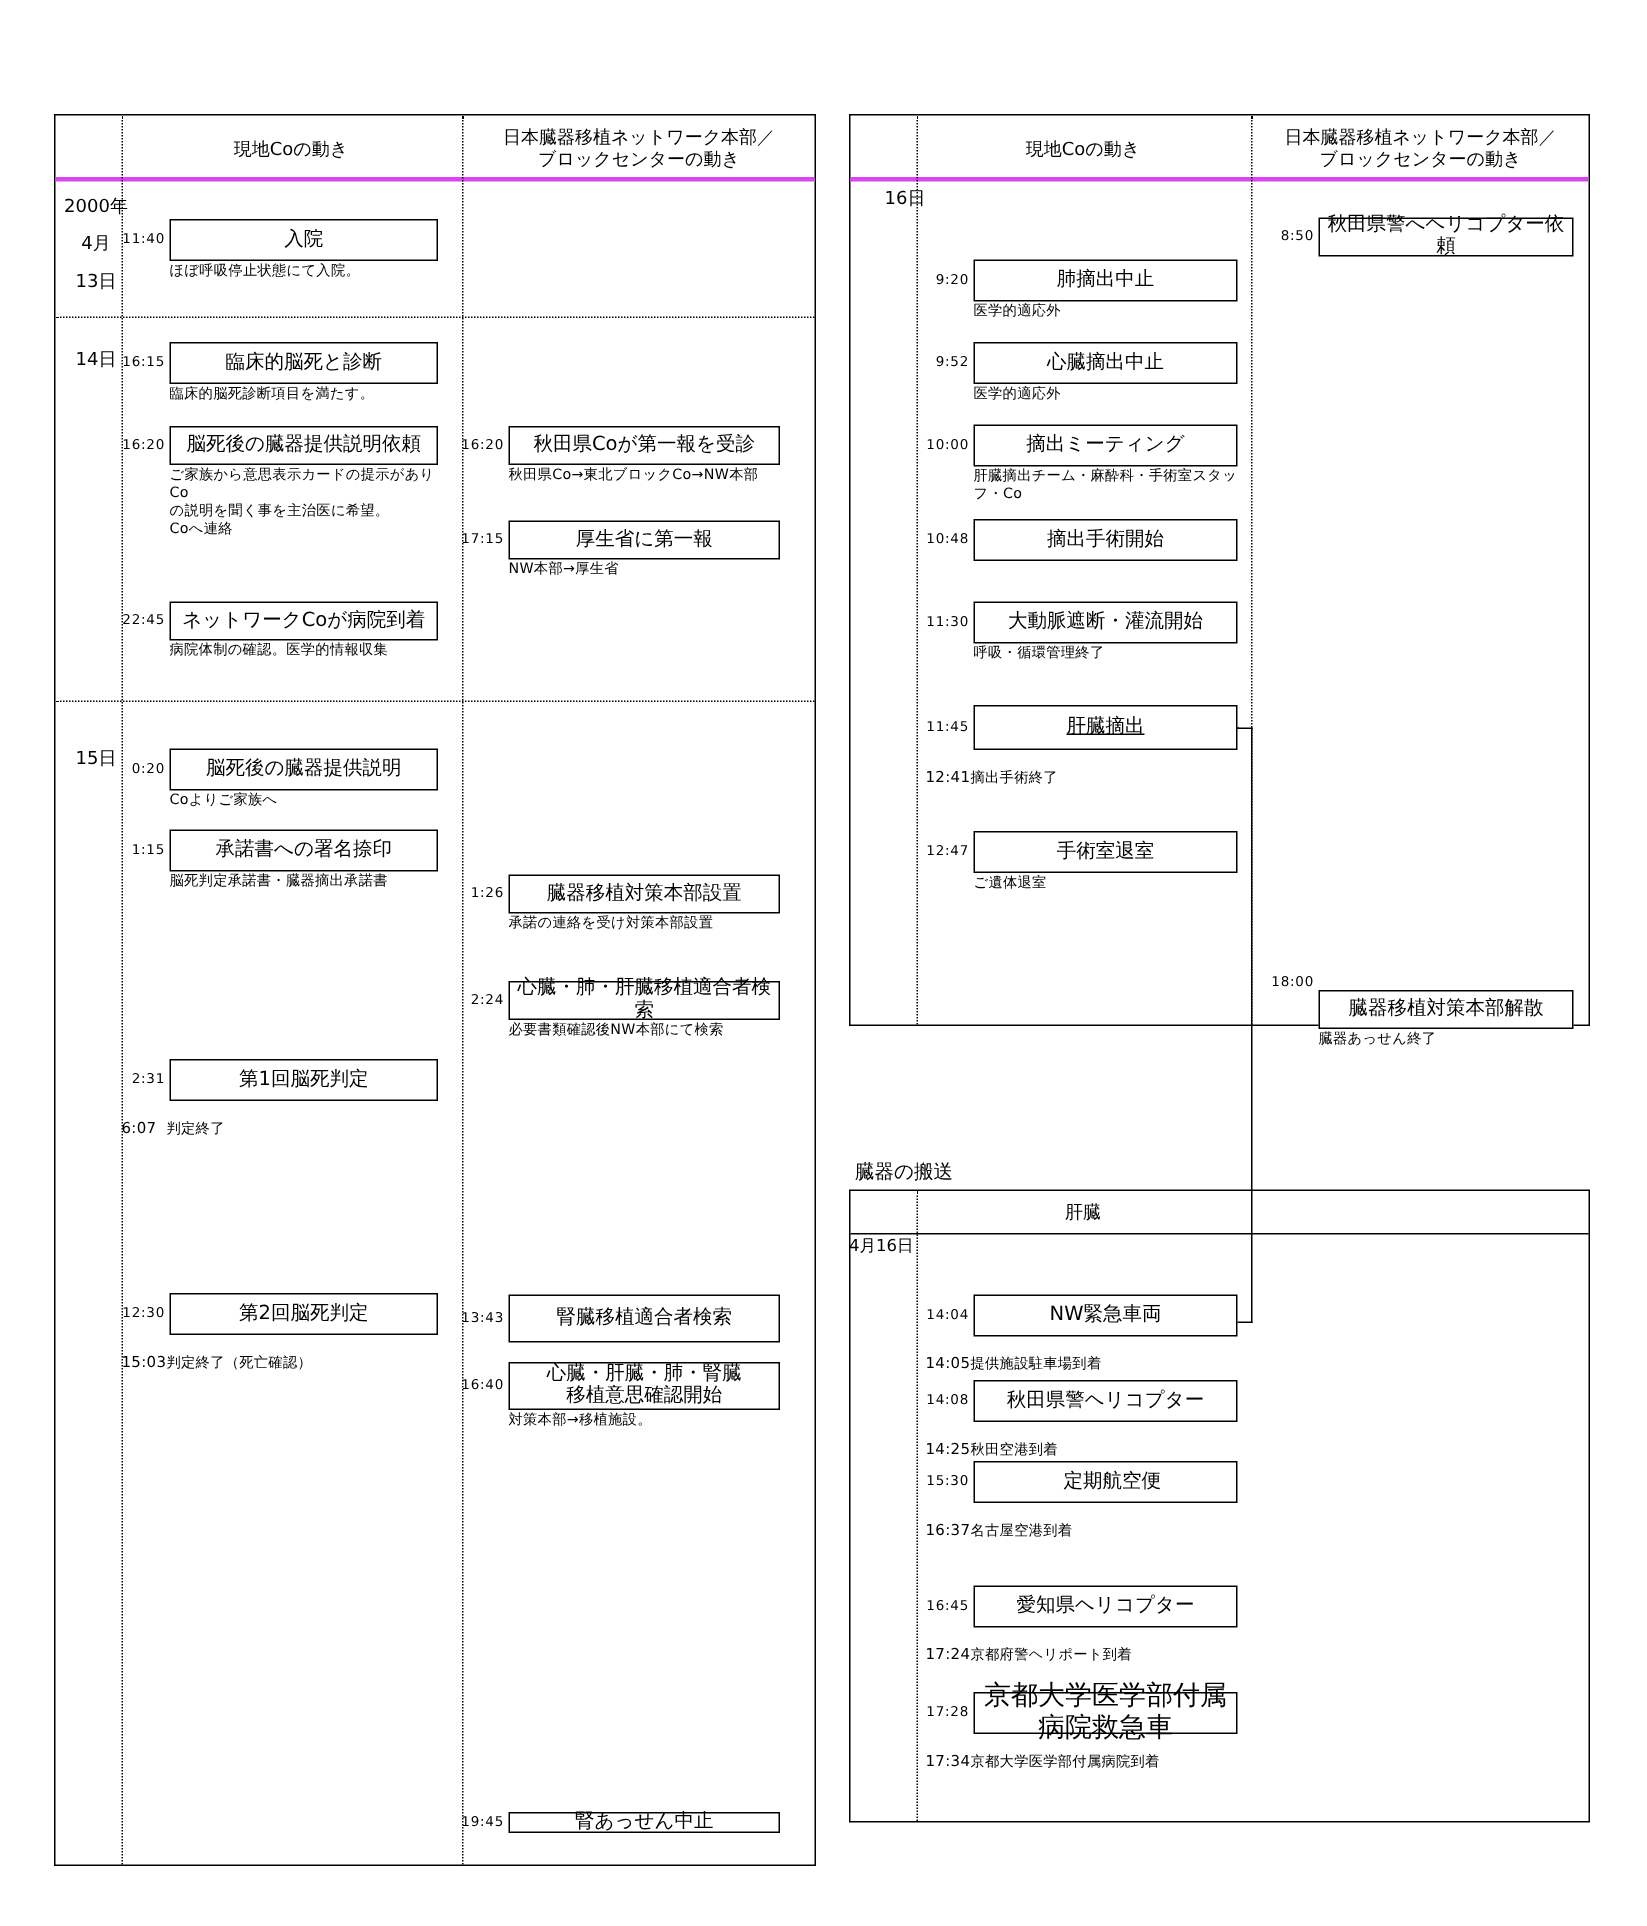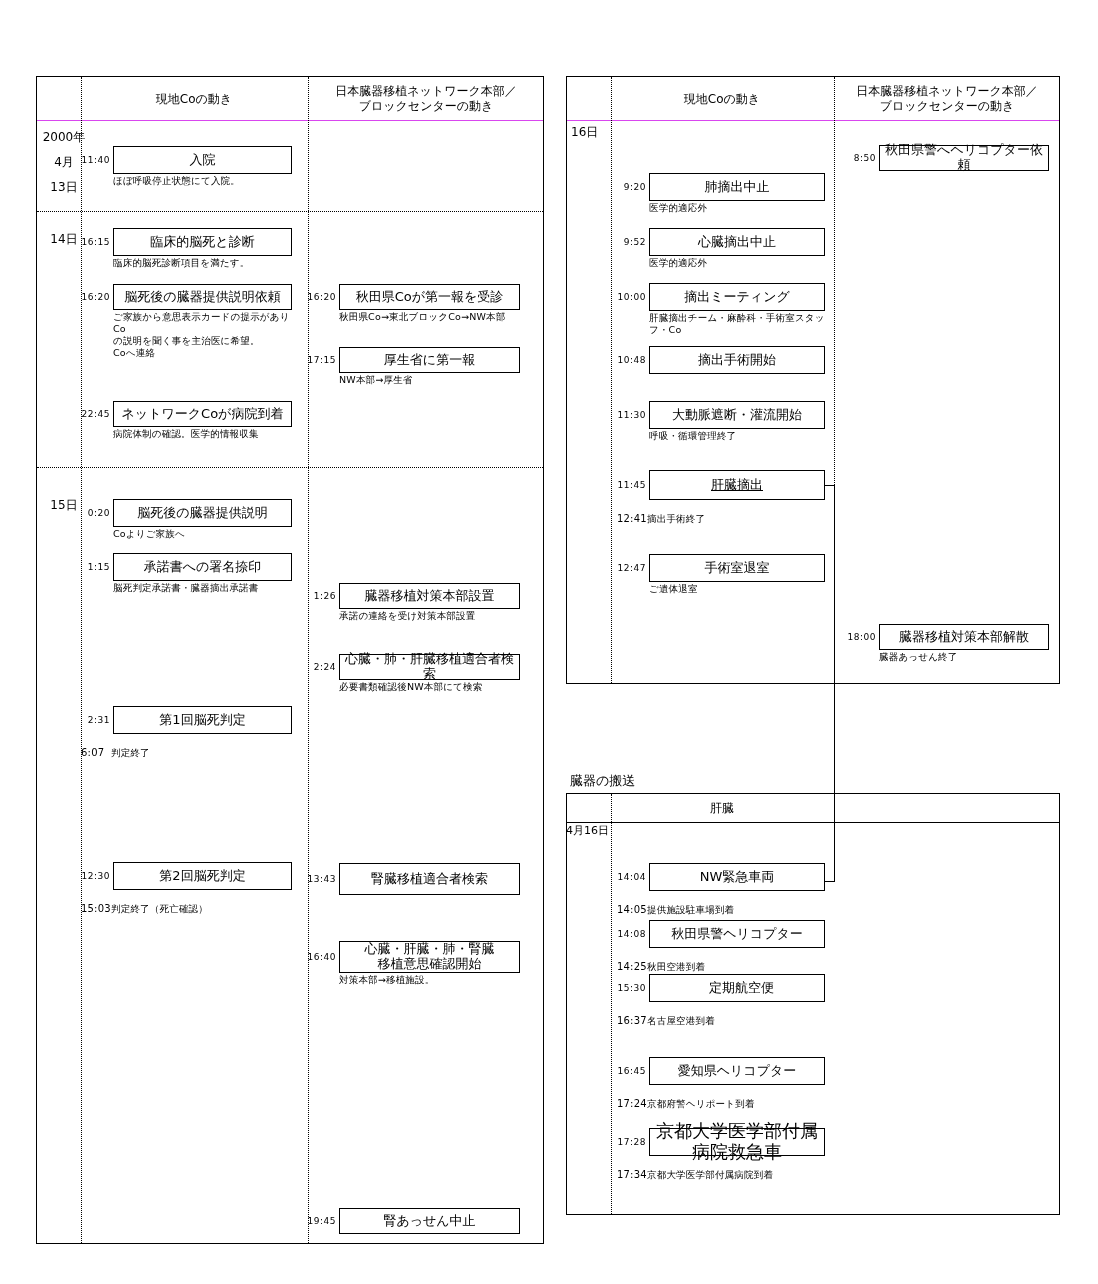--- a/index.html
+++ b/index.html
@@ -14,21 +14,21 @@
   
   .doc-title{
     position:absolute;left:0;top:30px;width:1098px;
     text-align:center;font-size:17px;letter-spacing:1px;
   }
 
   
   .panel{position:absolute;border:1px solid #000;box-sizing:border-box;}
   .panel-hdr{
     position:absolute;left:0;top:0;width:100%;height:44px;
-    border-bottom:1px solid #d946ef;box-sizing:border-box;
+    border-bottom:3px solid #d946ef;box-sizing:border-box;
   }
   .hdr-cell{
     position:absolute;top:0;height:44px;
     display:flex;align-items:center;justify-content:center;
     text-align:center;font-size:12px;line-height:1.25;
   }
   
   .vsep-dot{position:absolute;border-left:1px dotted #000;}
   .hsep-solid{position:absolute;border-top:1px solid #000;}
   .hsep-dot{position:absolute;border-top:1px dotted #000;}
@@ -168,44 +168,44 @@
     <div class="ev-time">2:24</div>
     <div class="ev-note">必要書類確認後NW本部にて検索</div>
   </div>
 
   <div class="ev" style="left:339px;top:863px;width:181px;">
     <div class="ev-box" style="height:32px;">腎臓移植適合者検索</div>
     <div class="ev-time">13:43</div>
     <div class="ev-note"></div>
   </div>
 
-  <div class="ev" style="left:339px;top:941px;width:181px;">
+  <div class="ev" style="left:339px;top:908px;width:181px;">
     <div class="ev-box" style="height:32px;white-space:pre-line;">心臓・肝臓・肺・腎臓
 移植意思確認開始</div>
     <div class="ev-time">16:40</div>
     <div class="ev-note">対策本部→移植施設。</div>
   </div>
 
   <div class="ev" style="left:339px;top:1208px;width:181px;">
-    <div class="ev-box" style="height:26px;">腎あっせん中止</div>
+    <div class="ev-box" style="height:14px;">腎あっせん中止</div>
     <div class="ev-time">19:45</div>
     <div class="ev-note"></div>
   </div>
 
   <div class="panel" style="left:566px;top:76px;width:494px;height:608px;">
     <div class="panel-hdr">
       <div class="hdr-cell" style="left:44px;width:222px;">現地Coの動き</div>
       <div class="hdr-cell" style="left:268px;width:224px;white-space:pre-line;">日本臓器移植ネットワーク本部／
 ブロックセンターの動き</div>
     </div>
     <div class="vsep-dot" style="left:44px;top:0;height:606px;"></div>
     <div class="vsep-dot" style="left:267px;top:0;height:606px;"></div>
   </div>
 
-  <div class="day-label single" style="left:571px;top:125px;width:46px;text-align:left;">16日</div>
+  <div class="day-label single" style="left:571px;top:125px;width:46px;text-align:right;">16日</div>
 
   <div class="ev" style="left:649px;top:173px;width:176px;">
     <div class="ev-box" style="height:28px;">肺摘出中止</div>
     <div class="ev-time">9:20</div>
     <div class="ev-note">医学的適応外</div>
   </div>
 
   <div class="ev" style="left:649px;top:228px;width:176px;">
     <div class="ev-box" style="height:28px;">心臓摘出中止</div>
     <div class="ev-time">9:52</div>
@@ -245,21 +245,21 @@
     <div class="ev-note">ご遺体退室</div>
   </div>
 
   <div class="ev" style="left:879px;top:145px;width:170px;">
     <div class="ev-box" style="height:26px;">秋田県警へヘリコプター依頼</div>
     <div class="ev-time">8:50</div>
     <div class="ev-note"></div>
   </div>
 
   <div class="ev" style="left:879px;top:624px;width:170px;">
-    <div class="ev-box" style="height:26px;">臓器移植対策本部解散</div>
+    <div class="ev-box" style="height:26px;margin-top:36px;">臓器移植対策本部解散</div>
     <div class="ev-time">18:00</div>
     <div class="ev-note">臓器あっせん終了</div>
   </div>
 
   <div class="conn" style="left:825px;top:485px;width:1px;height:0;border-top:1px solid #000;"></div>
   <div class="conn" style="left:825px;top:485px;width:10px;height:1px;"></div>
   <div class="conn" style="left:834px;top:485px;width:1px;height:397px;"></div>
   <div class="conn" style="left:824px;top:881px;width:11px;height:1px;"></div>
 
   <div class="sec-caption" style="left:570px;top:772px;">臓器の搬送</div>

